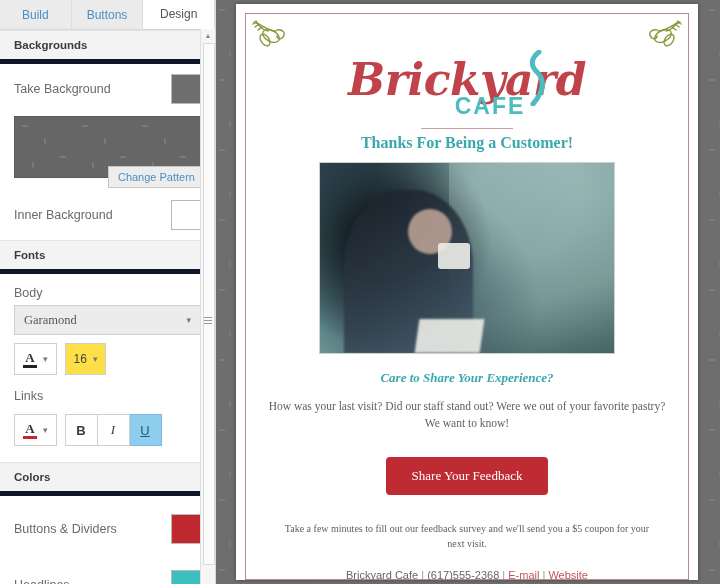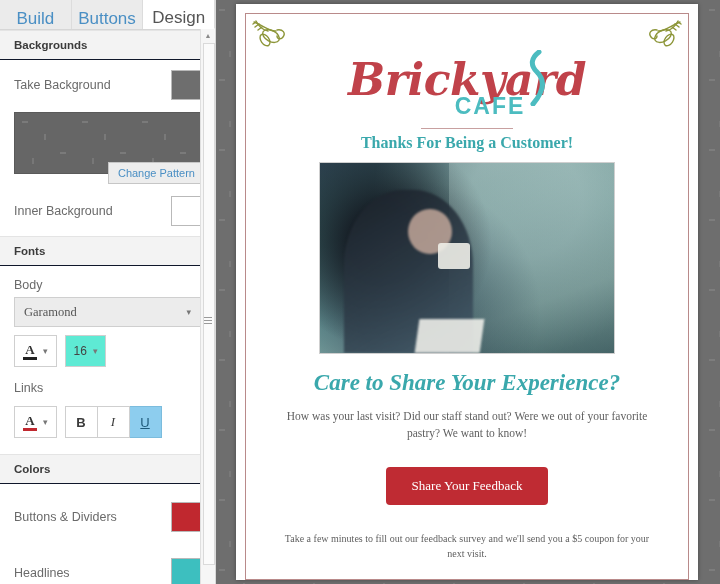--- a/index.html
+++ b/index.html
@@ -23,30 +23,30 @@
   }
 
   
   .panel{
     position:absolute;left:0;top:0;width:215px;height:584px;
     background:#ffffff;border-right:1px solid #d9d9d9;
     overflow:hidden;
   }
   .tabbar{display:flex;height:29px;background:#e9e9e9;border-bottom:1px solid #d6d6d6;}
   .tab{
-    flex:1;display:flex;align-items:flex-end;justify-content:center;
-    font-size:17px;color:#4a8fc4;background:#ebebeb;
+    flex:1;display:flex;align-items:center;justify-content:center;
+    font-size:12px;color:#4a8fc4;background:#ebebeb;
     border-right:1px solid #dcdcdc;cursor:pointer;
   }
   .tab.active{background:#ffffff;color:#555;border-bottom:1px solid #fff;}
   .tab.active span{}
 
   .sec-head{
     padding:8px 14px;font-size:11.5px;font-weight:bold;color:#3b3b3b;
-    background:#f3f3f3;border-top:1px solid #e4e4e4;border-bottom:1px solid #0f172a;
+    background:#f3f3f3;border-top:1px solid #e4e4e4;border-bottom:5px solid #0f172a;
   }
   .row{display:flex;align-items:center;justify-content:space-between;padding:10px 14px;}
   .row-label{font-size:12.5px;color:#6a6a6a;}
   .swatch{width:26px;height:26px;border:1px solid #b9b9b9;}
   .swatch.lg{width:28px;height:28px;}
 
   .pattern-box{
     position:relative;margin:2px 14px 4px 14px;height:60px;
     background-color:#666;
     background-image:
@@ -70,21 +70,21 @@
     font-size:12px;color:#555;cursor:pointer;
   }
   .select .fname{font-family:"Liberation Serif", serif;font-size:12.5px;}
   .caret{font-size:9px;color:#777;}
 
   .btnrow{display:flex;gap:8px;padding:8px 14px 0;}
   .mini{
     background:#fff;border:1px solid #cfcfcf;height:30px;
     display:flex;align-items:center;gap:6px;padding:0 8px;cursor:pointer;font-size:12px;color:#444;
   }
-  .mini.flat{background:#5eead4;}
+  .mini.flat{background:#fde047;}
   .ucol{display:flex;flex-direction:column;align-items:center;line-height:1;}
   .ucol .ltr{font-family:"Liberation Serif", serif;font-size:13px;font-weight:bold;color:#333;}
   .ucol .bar{width:14px;height:3px;margin-top:1px;background:#222;}
   .ucol .bar.red{background:#c0282f;}
   .fmt{
     width:31px;height:30px;background:#fff;border:1px solid #cfcfcf;border-left:none;
     display:flex;align-items:center;justify-content:center;font-size:13px;color:#3b3b3b;cursor:pointer;
   }
   .fmt.first{border-left:1px solid #cfcfcf;}
   .fmt.on{background:#8dcdee;border-color:#7bbcdd;color:#1e5a7a;}
@@ -117,21 +117,21 @@
     font-family:"Liberation Sans", sans-serif;font-weight:bold;font-size:23px;
     color:#4cbcc0;letter-spacing:2px;margin-top:-12px;margin-left:46px;
   }
   .swirl{position:absolute;left:50%;margin-left:52px;top:-4px;}
   .logo-rule{width:92px;height:1px;background:#c8a0a0;margin:8px auto 0;}
 
   .h-teal{
     text-align:center;color:#3aa8ac;font-family:"Liberation Serif", serif;
     font-weight:bold;font-size:16px;margin:14px 0 10px;
   }
-  .h-teal.italic{font-style:italic;font-size:23px;margin:16px 0 12px;}
+  .h-teal.italic{font-style:italic;font-size:13px;margin:16px 0 12px;}
 
   .photo{
     width:294px;height:190px;margin:0 auto;border:1px solid #cfcfcf;
     background:
       radial-gradient(circle at 22% 42%, rgba(20,26,34,.92) 0 14%, transparent 42%),
       radial-gradient(circle at 30% 78%, rgba(58,82,96,.75) 0 20%, transparent 52%),
       radial-gradient(circle at 70% 20%, rgba(176,205,205,.55) 0 22%, transparent 60%),
       radial-gradient(circle at 88% 66%, rgba(96,132,130,.6) 0 24%, transparent 62%),
       linear-gradient(160deg,#2d4250 0%,#3f6b6a 28%,#6fa3a0 54%,#9ec4bb 74%,#3e5a62 100%);
     position:relative;overflow:hidden;
@@ -152,21 +152,21 @@
   .photo .book{
     position:absolute;left:33%;bottom:0;width:22%;height:18%;
     background:rgba(240,240,234,.88);filter:blur(.8px);transform:skewX(-8deg);
   }
   .photo .win{
     position:absolute;right:0;top:0;width:56%;height:100%;
     background:linear-gradient(180deg,rgba(190,214,210,.35),rgba(46,74,78,.35));
   }
 
   .body-copy{
-    margin:0 40px;text-align:center;font-family:"Liberation Serif", serif;
+    margin:0 22px;text-align:center;font-family:"Liberation Serif", serif;
     font-size:11.5px;color:#5f5f5f;line-height:1.5;
   }
   .cta-wrap{text-align:center;margin:24px 0 0;}
   .cta{
     display:inline-block;background:#bf2b33;color:#fff;border:none;border-radius:4px;
     padding:11px 26px;font-family:"Liberation Serif", serif;font-size:13px;cursor:pointer;
   }
   .foot-copy{
     margin:26px 30px 16px;text-align:center;font-family:"Liberation Serif", serif;
     font-size:10px;color:#5f5f5f;line-height:1.5;

